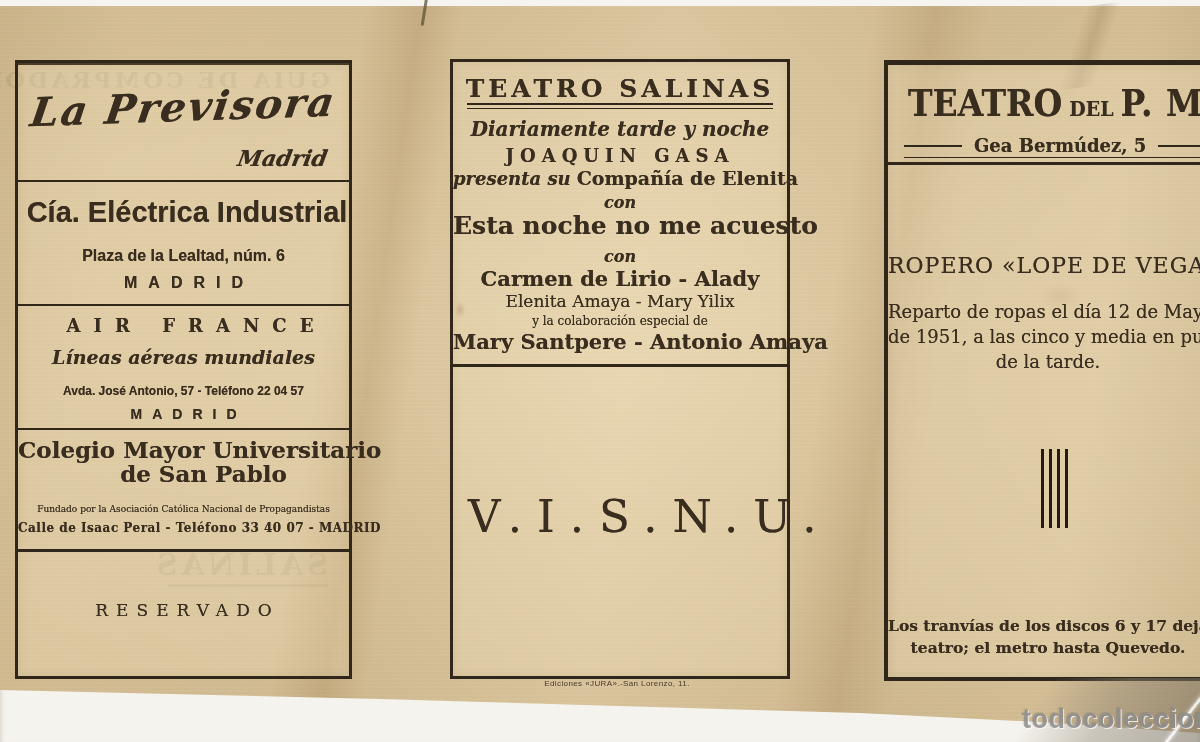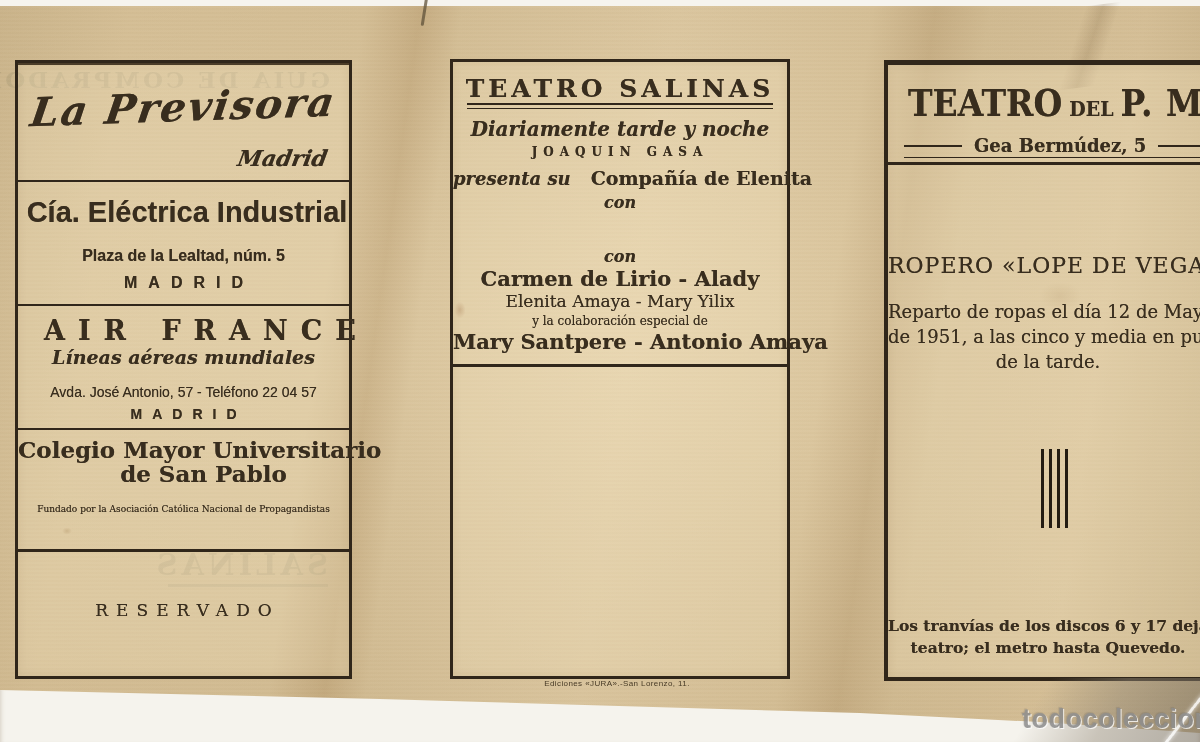--- a/index.html
+++ b/index.html
@@ -47,42 +47,42 @@
   .hr{position:absolute;left:0;right:0;height:2px;background:#30261a;}
 
   
   .previsora-name{top:20px;font-size:40px;font-weight:bold;letter-spacing:2px;transform:skewX(-10deg) rotate(-2deg);}
   .previsora-city{top:82px;left:auto;right:22px;font-size:22px;font-weight:bold;transform:skewX(-10deg);}
   .lp-hr1{top:117px;}
   .electrica-company{top:133px;font-size:29px;font-weight:bold;padding-left:7px;}
   .electrica-address{top:184px;font-size:16px;font-weight:bold;}
   .electrica-city{top:211px;font-size:16px;font-weight:bold;letter-spacing:11px;padding-left:11px;}
   .lp-hr2{top:241px;}
-  .airfrance-company{top:252px;font-size:27px;font-weight:bold;letter-spacing:13px;padding-left:26px;}
+  .airfrance-company{top:252px;font-size:18px;font-weight:bold;letter-spacing:13px;padding-left:26px;}
   .airfrance-tagline{top:283px;font-size:19px;font-weight:bold;}
   .airfrance-underline{top:307px;left:64px;right:70px;height:1px;background:#4a3c28;}
-  .airfrance-address{top:321px;font-size:14px;font-weight:normal;text-align:center;}
+  .airfrance-address{top:321px;font-size:12px;font-weight:bold;text-align:center;}
   .airfrance-city{top:343px;font-size:14px;font-weight:bold;letter-spacing:10px;padding-left:10px;}
   .lp-hr3{top:365px;}
   .colegio-line1{top:373px;font-size:23px;font-weight:bold;}
   .colegio-line2{top:397px;font-size:23px;font-weight:bold;padding-left:40px;}
   .colegio-founded{top:441px;font-size:9px;}
   .colegio-rule{top:444px;left:130px;right:130px;height:1px;background:#4a3c28;}
   .colegio-address{top:458px;font-size:12px;font-weight:bold;letter-spacing:.5px;}
   .lp-hr4{top:486px;height:3px;}
   .reservado{top:537px;font-size:17px;letter-spacing:8px;padding-left:8px;}
 
   
   .cc-title{top:12px;font-size:25px;font-weight:bold;letter-spacing:4px;}
   .cc-rule-a{top:41px;left:14px;right:14px;}
   .cc-rule-b{top:46px;left:14px;right:14px;height:1px;}
   .cc-schedule{top:55px;font-size:20px;font-weight:bold;}
-  .cc-producer{top:83px;font-size:12px;font-weight:bold;letter-spacing:6px;}
+  .cc-producer{top:83px;font-size:18px;font-weight:bold;letter-spacing:6px;}
   .cc-presents{top:105px;font-size:19px;}
-  .cc-presents .script{font-size:18px;font-weight:bold;margin-right:20px;}
+  .cc-presents .script{font-size:18px;font-weight:bold;margin-right:6px;}
   .cc-presents .b{font-weight:bold;}
   .cc-con1{top:131px;font-size:16px;font-weight:bold;}
   .cc-show{top:149px;font-size:25px;font-weight:bold;}
   .cc-con2{top:185px;font-size:16px;font-weight:bold;}
   .cc-cast1{top:204px;font-size:21px;font-weight:bold;}
   .cc-cast2{top:229px;font-size:17px;}
   .cc-collab{top:252px;font-size:12px;}
   .cc-cast3{top:267px;font-size:21px;font-weight:bold;text-align:center;}
   .cc-hr{top:302px;height:3px;}
   .cc-feature{top:428px;font-size:45px;letter-spacing:15px;padding-left:15px;}
@@ -143,58 +143,61 @@
     <div class="paper-tone"></div>
   </div>
   <div class="tear-mark"></div>
 
   <div class="panel panel-left">
     <div class="t script previsora-name">La Previsora</div>
     <div class="t script previsora-city">Madrid</div>
     <div class="hr lp-hr1"></div>
 
     <div class="t sans electrica-company">Cía. Eléctrica Industrial</div>
-    <div class="t sans electrica-address">Plaza de la Lealtad, núm. 5</div>
+    <div class="t sans electrica-address">Plaza de la Lealtad, núm. 6</div>
     <div class="t sans electrica-city">MADRID</div>
     <div class="hr lp-hr2"></div>
 
     <div class="t airfrance-company">AIR FRANCE</div>
     <div class="t script airfrance-tagline">Líneas aéreas mundiales</div>
     <div class="airfrance-underline"></div>
     <div class="t sans airfrance-address">Avda. José Antonio, 57  -  Teléfono 22 04 57</div>
     <div class="t sans airfrance-city">MADRID</div>
     <div class="hr lp-hr3"></div>
 
     <div class="t colegio-line1">Colegio Mayor Universitario</div>
     <div class="t colegio-line2">de San Pablo</div>
     <div class="t colegio-founded">Fundado por la Asociación Católica Nacional de Propagandistas</div>
     <div class="colegio-rule"></div>
+    <div class="t colegio-address">Calle de Isaac Peral  -  Teléfono 33 40 07  -  MADRID</div>
     <div class="hr lp-hr4"></div>
 
     <div class="t reservado">RESERVADO</div>
   </div>
 
   <div class="panel panel-center">
     <div class="t cc-title">TEATRO SALINAS</div>
     <div class="hr cc-rule-a"></div>
     <div class="hr cc-rule-b"></div>
 
     <div class="t script cc-schedule">Diariamente tarde y noche</div>
     <div class="t cc-producer">JOAQUIN GASA</div>
     <div class="t cc-presents">
       <span class="script">presenta su</span><span class="b">Compañía de Elenita</span>
     </div>
     <div class="t script cc-con1">con</div>
+    <div class="t cc-show">Esta noche no me acuesto</div>
     <div class="t script cc-con2">con</div>
     <div class="t cc-cast2">Elenita Amaya  -  Mary Yilix</div>
     <div class="t cc-cast1">Carmen de Lirio - Alady</div>
     <div class="t cc-collab">y la colaboración especial de</div>
     <div class="t cc-cast3">Mary Santpere  -  Antonio Amaya</div>
     <div class="hr cc-hr"></div>
 
+    <div class="t cc-feature">V.I.S.N.U.</div>
   </div>
   <div class="imprint">Ediciones «JURA».-San Lorenzo, 11.</div>
 
   <div class="panel panel-right">
     <div class="rp-titlerow">
       <span class="rp-teatro">TEATRO</span>
       <span class="rp-del">DEL</span>
       <span class="rp-pmm">P. M. M.</span>
     </div>
 

